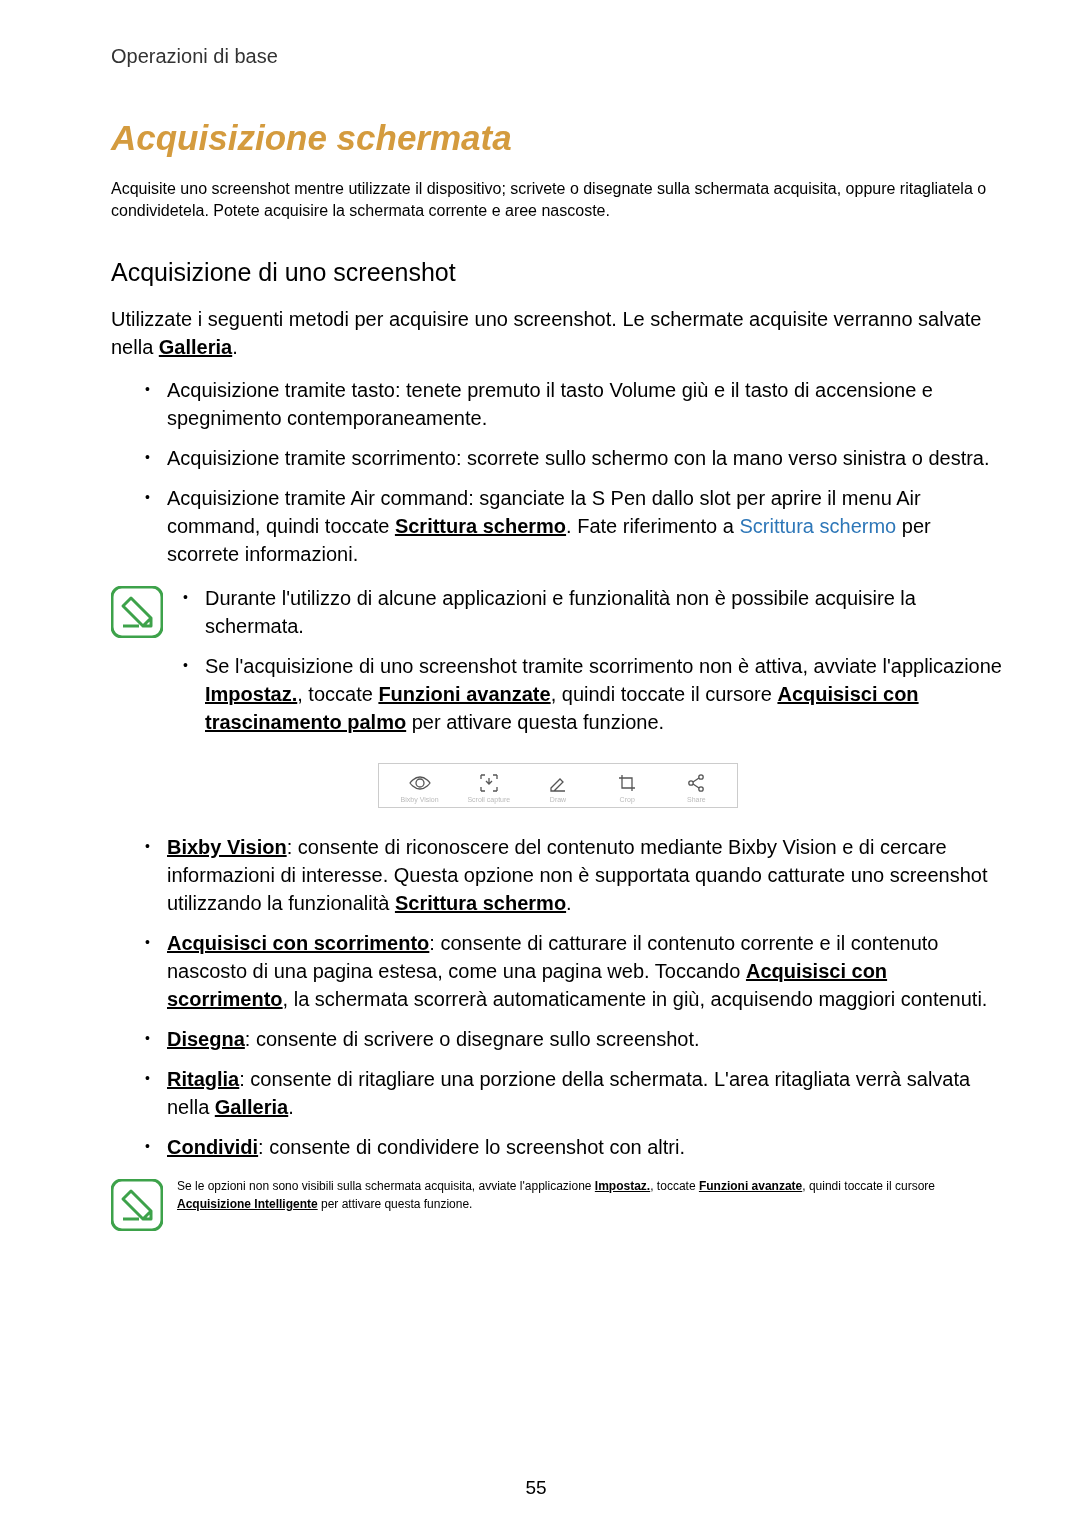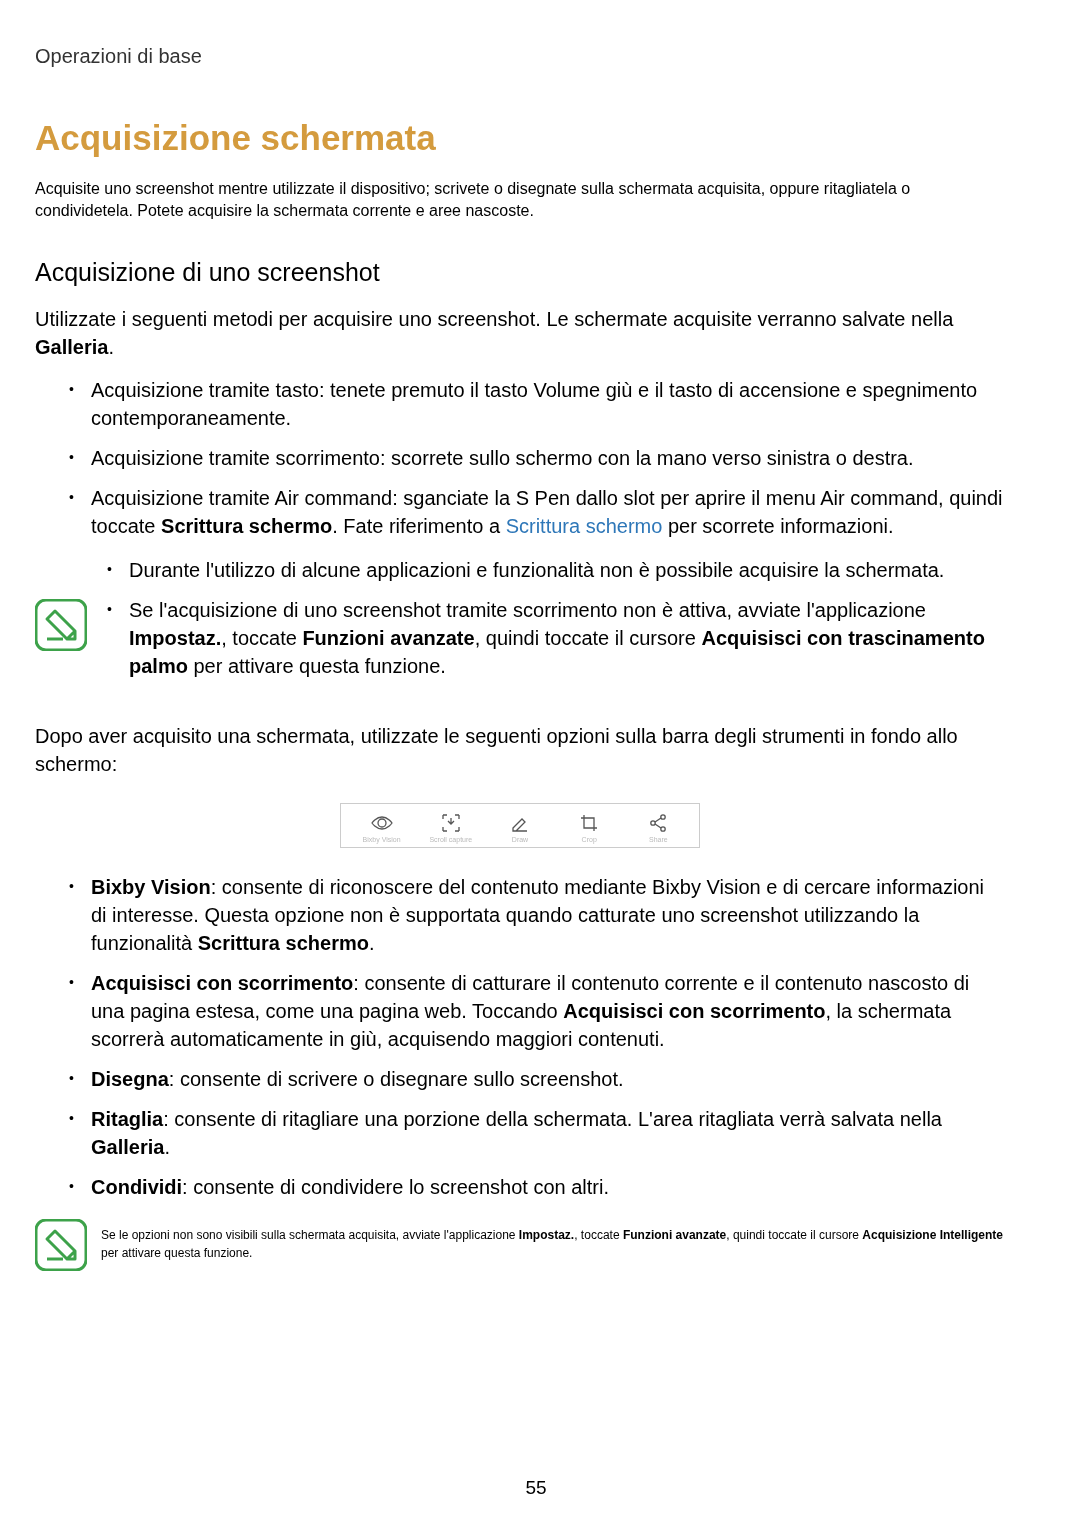--- a/index.html
+++ b/index.html
@@ -9,33 +9,34 @@
   }
   body {
     font-family: Arial, Helvetica, sans-serif;
     background: #ffffff;
     width: 1080px;
     height: 1527px;
     position: relative;
     color: #000;
   }
   .page {
-    padding: 40px 75px 0 35px;
+    padding: 40px 75px 0 111px;
   }
   .header-line {
     font-size: 20px;
     color: #333;
     margin-bottom: 50px;
     margin-top: 5px;
   }
   .main-title {
     font-size: 35px;
     font-weight: bold;
     color: #d49b3e;
     margin-bottom: 20px;
+    font-style: italic;
   }
   .intro-p {
     font-size: 16px;
     line-height: 1.4;
     margin-bottom: 35px;
   }
   .sub-title {
     font-size: 25px;
     font-weight: normal;
     margin-bottom: 18px;
@@ -66,21 +67,21 @@
   ul.bullet > li::before {
     content: "•";
     position: absolute;
     left: 6px;
     top: 0;
     font-size: 14px;
     line-height: 1.9;
   }
   .note-block {
     display: flex;
-    align-items: center;
+    align-items: flex-start;
     margin-top: 16px;
     margin-bottom: 6px;
   }
   .note-icon {
     flex: 0 0 52px;
     width: 52px;
     height: 52px;
     margin-right: 14px;
     margin-top: 2px;
   }
@@ -92,20 +93,21 @@
   }
   .note-content ul.bullet > li {
     padding-left: 28px;
   }
   .note-single {
     font-size: 12px;
     line-height: 1.5;
   }
   b, strong {
     font-weight: bold;
+    text-decoration: underline;
   }
   .link {
     color: #2e77b8;
   }
   .toolbar-wrap {
     text-align: center;
     margin: 15px 0 25px 0;
   }
   .toolbar {
     display: inline-block;
@@ -181,21 +183,20 @@
     <div class="note-content">
       <ul class="bullet">
         <li>Durante l'utilizzo di alcune applicazioni e funzionalità non è possibile acquisire la schermata.</li>
         <li>
           <span>Se l'acquisizione di uno screenshot tramite scorrimento non è attiva, avviate l'applicazione </span><b>Impostaz.</b><span>, toccate </span><b>Funzioni avanzate</b><span>, quindi toccate il cursore </span><b>Acquisisci con trascinamento palmo</b><span> per attivare questa funzione.</span>
         </li>
       </ul>
     </div>
   </div>
 
-  <p class="body-p-after">Dopo aver acquisito una schermata, utilizzate le seguenti opzioni sulla barra degli strumenti in fondo allo schermo:</p>
 
   <div class="toolbar-wrap">
     <div class="toolbar">
       <div class="toolbar-row">
         <div class="tb-item">
           <div class="tb-icon">
             <svg width="24" height="16" viewBox="0 0 24 16">
                 <path d="M12 2 C6 2 2 8 2 8 s4 6 10 6 10-6 10-6 S18 2 12 2z M12 12 a4 4 0 1 1 0-8 4 4 0 0 1 0 8z" fill="none" stroke="#555" stroke-width="1.3"></path>
               </svg>
           </div>

